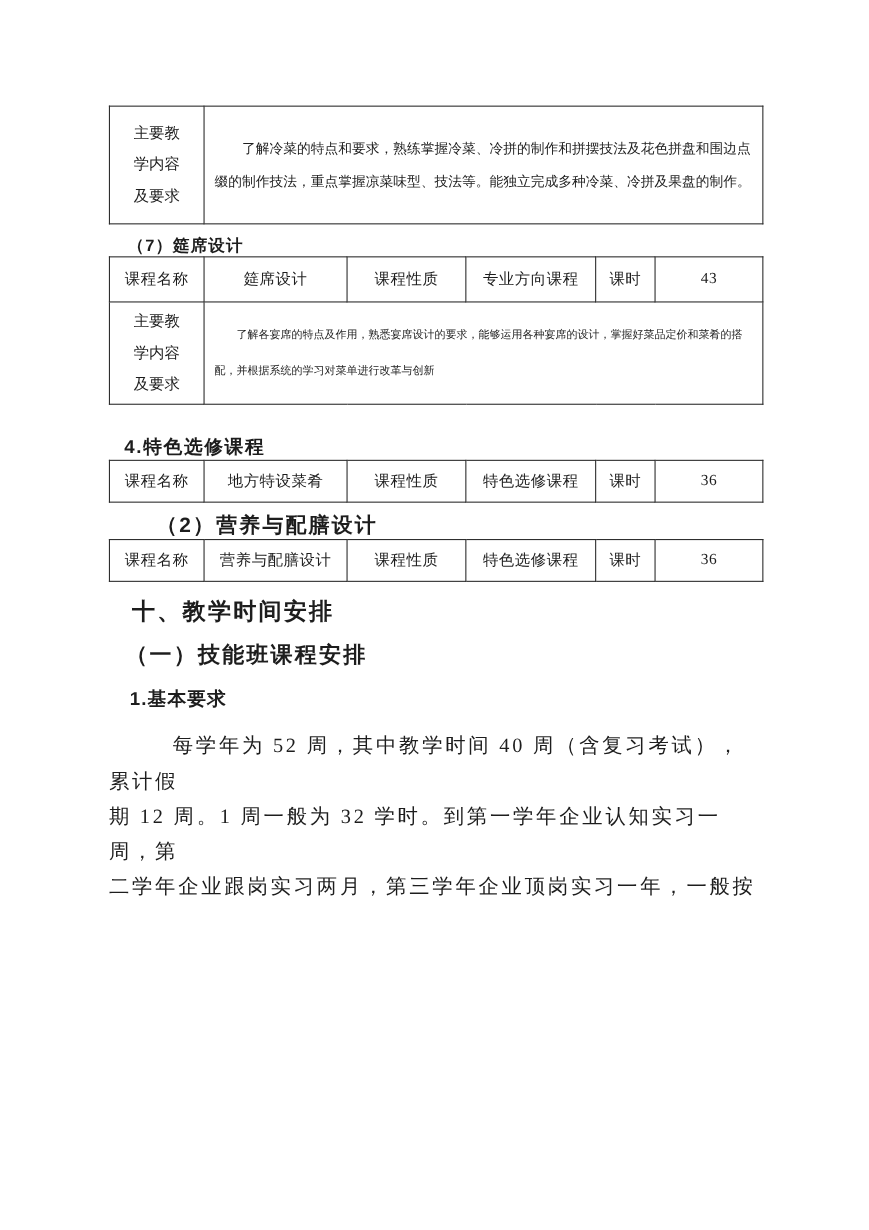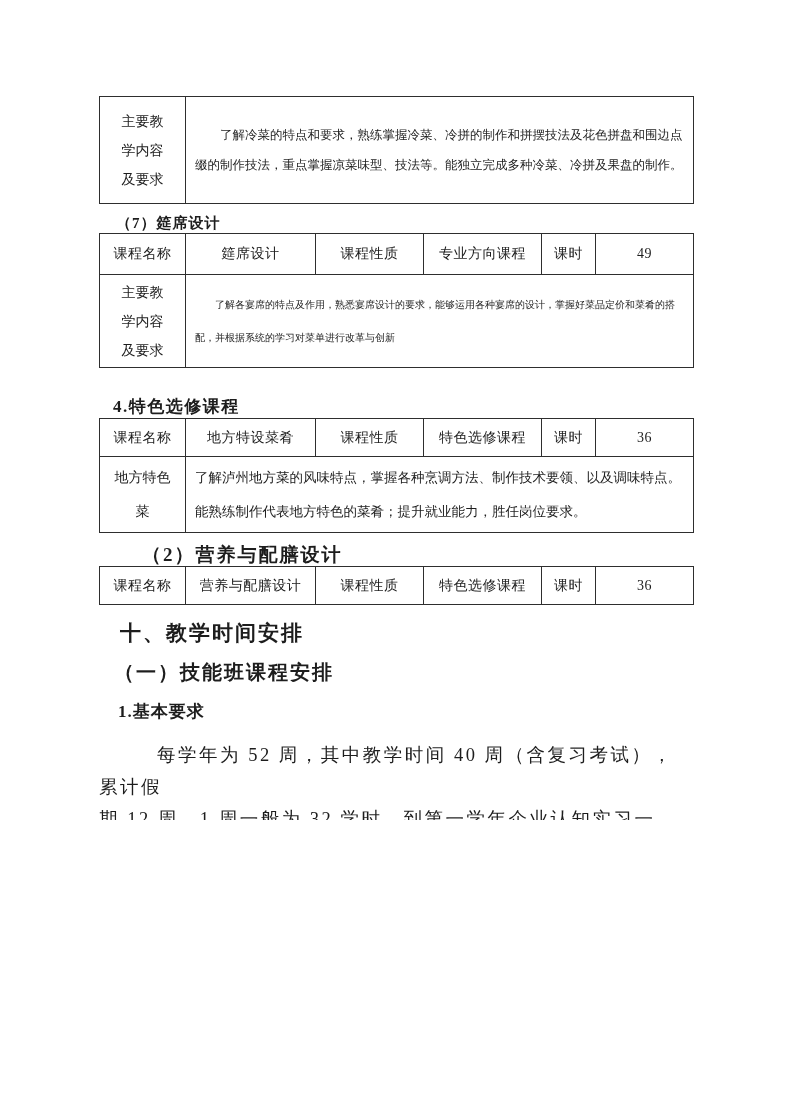--- a/index.html
+++ b/index.html
@@ -44,21 +44,21 @@
   .lbl2{ line-height:34px; }
 
   .txt{ text-align:left; padding:0 9px; }
   .txt-cont{ font-size:12.5px; line-height:30px; text-indent:2em; }
   .txt7{ font-size:10px; line-height:33px; text-indent:2em; }
   .txt-s{ font-size:13.5px; white-space:pre-line; }
   .txt-s1{ line-height:34px; }
   .txt-s2{ line-height:33px; }
 
   
-  .h{ font-family:Liberation Serif, serif; font-weight:bold; }
+  .h{ font-family:Liberation Sans, sans-serif; font-weight:bold; }
   .h7{ margin:10px 0 0 17px; font-size:15px; line-height:19px; letter-spacing:1px; }
   .h4{ margin:28px 0 0 14px; font-size:17px; line-height:22px; letter-spacing:1.5px; }
   .hsub{ font-size:19px; line-height:23px; letter-spacing:2px; }
   .hsub1{ margin:34px 0 0 43px; }
   .hsub2{ margin:10px 0 0 43px; }
   .h10{ margin:14px 0 0 21px; font-size:21px; line-height:28px; letter-spacing:2px; }
   .hone{ margin:12px 0 0 15px; font-size:20px; line-height:27px; letter-spacing:2px; }
   .hbasic{ margin:15px 0 16px 19px; font-size:17px; line-height:22px; letter-spacing:1px; }
 
   
@@ -104,21 +104,21 @@
         <col class="c5">
         <col class="c6">
       </colgroup>
     <tbody>
       <tr class="r-head7">
         <td class="hd">课程名称</td>
         <td class="hd">筵席设计</td>
         <td class="hd">课程性质</td>
         <td class="hd">专业方向课程</td>
         <td class="hd">课时</td>
-        <td class="hd">49</td>
+        <td class="hd">43</td>
       </tr>
       <tr class="r-body7">
         <td class="lbl lbl3">主要教
 学内容
 及要求</td>
         <td class="txt txt7" colspan="5">了解各宴席的特点及作用，熟悉宴席设计的要求，能够运用各种宴席的设计，掌握好菜品定价和菜肴的搭配，并根据系统的学习对菜单进行改革与创新</td>
       </tr>
     </tbody>
   </table>
 
@@ -135,26 +135,20 @@
         <col class="c6">
       </colgroup>
     <tbody>
       <tr class="r-head-s">
         <td class="hd">课程名称</td>
         <td class="hd">地方特设菜肴</td>
         <td class="hd">课程性质</td>
         <td class="hd">特色选修课程</td>
         <td class="hd">课时</td>
         <td class="hd">36</td>
-      </tr>
-      <tr class="r-body-s1">
-        <td class="lbl lbl2">地方特色
-菜</td>
-        <td class="txt txt-s txt-s1" colspan="5">了解泸州地方菜的风味特点，掌握各种烹调方法、制作技术要领、以及调味特点。
-能熟练制作代表地方特色的菜肴；提升就业能力，胜任岗位要求。</td>
       </tr>
     </tbody>
   </table>
 
   <div class="h hsub hsub2">（2）营养与配膳设计</div>
 
   <table class="tbl t6">
     <colgroup>
         <col class="c1">
         <col class="c2">

